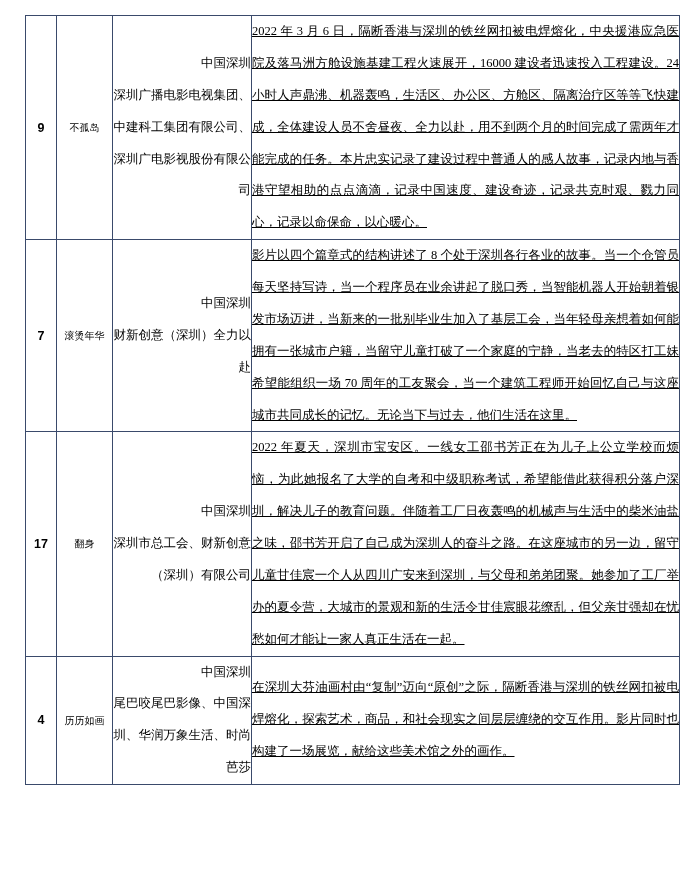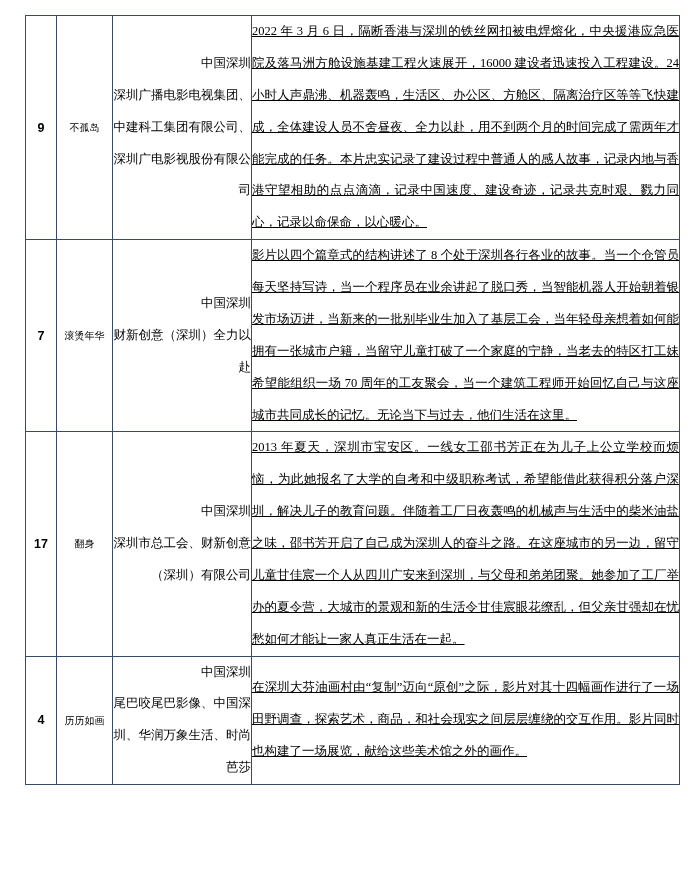--- a/index.html
+++ b/index.html
@@ -112,31 +112,31 @@
       </tr>
 
       <tr>
         <td class="col-index">17</td>
         <td class="col-title">翻身</td>
         <td class="col-company">
           <span class="company-region">中国深圳</span>
           <span class="company-name">深圳市总工会、财新创意（深圳）有限公司</span>
         </td>
         <td class="col-desc">
-          <span class="desc-text">2013 年夏天，深圳市宝安区。一线女工邵书芳正在为儿子上公立学校而烦恼，为此她报名了大学的自考和中级职称考试，希望能借此获得积分落户深圳，解决儿子的教育问题。伴随着工厂日夜轰鸣的机械声与生活中的柴米油盐之味，邵书芳开启了自己成为深圳人的奋斗之路。在这座城市的另一边，留守儿童甘佳宸一个人从四川广安来到深圳，与父母和弟弟团聚。她参加了工厂举办的夏令营，大城市的景观和新的生活令甘佳宸眼花缭乱，但父亲甘强却在忧愁如何才能让一家人真正生活在一起。</span>
+          <span class="desc-text">2022 年夏天，深圳市宝安区。一线女工邵书芳正在为儿子上公立学校而烦恼，为此她报名了大学的自考和中级职称考试，希望能借此获得积分落户深圳，解决儿子的教育问题。伴随着工厂日夜轰鸣的机械声与生活中的柴米油盐之味，邵书芳开启了自己成为深圳人的奋斗之路。在这座城市的另一边，留守儿童甘佳宸一个人从四川广安来到深圳，与父母和弟弟团聚。她参加了工厂举办的夏令营，大城市的景观和新的生活令甘佳宸眼花缭乱，但父亲甘强却在忧愁如何才能让一家人真正生活在一起。</span>
         </td>
       </tr>
 
       <tr>
         <td class="col-index">4</td>
         <td class="col-title">历历如画</td>
         <td class="col-company">
           <span class="company-region">中国深圳</span>
           <span class="company-name">尾巴咬尾巴影像、中国深圳、华润万象生活、时尚芭莎</span>
         </td>
         <td class="col-desc">
-          <span class="desc-text">在深圳大芬油画村由“复制”迈向“原创”之际，影片对其十四幅画作进行了一场田野调查，探索艺术，商品，和社会现实之间层层缠绕的交互作用。影片同时也构建了一场展览，献给这些美术馆之外的画作。</span>
+          <span class="desc-text">在深圳大芬油画村由“复制”迈向“原创”之际，隔断香港与深圳的铁丝网扣被电焊熔化，探索艺术，商品，和社会现实之间层层缠绕的交互作用。影片同时也构建了一场展览，献给这些美术馆之外的画作。</span>
         </td>
       </tr>
 
     </tbody>
   </table>
 </div>
 
 </body></html>

